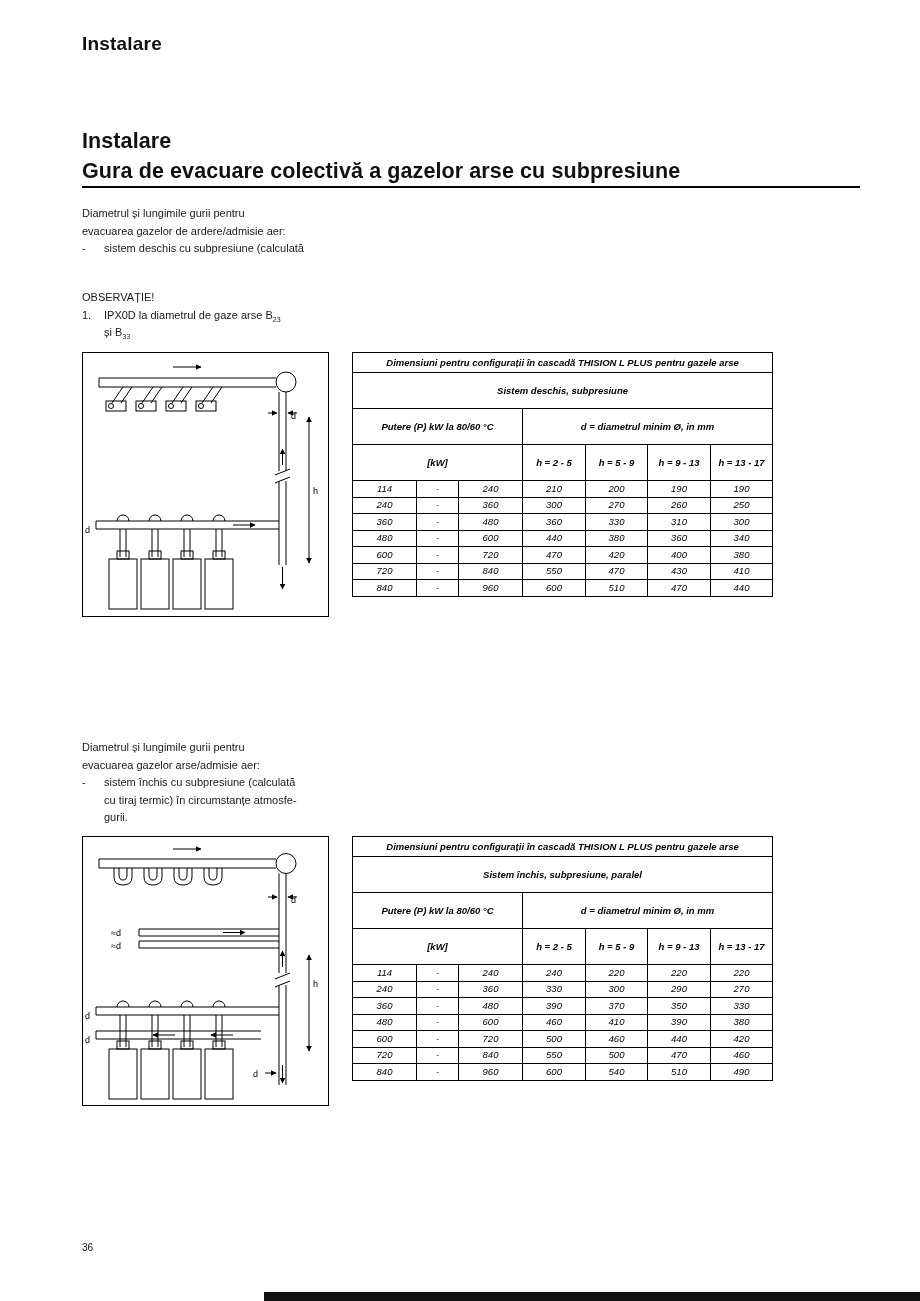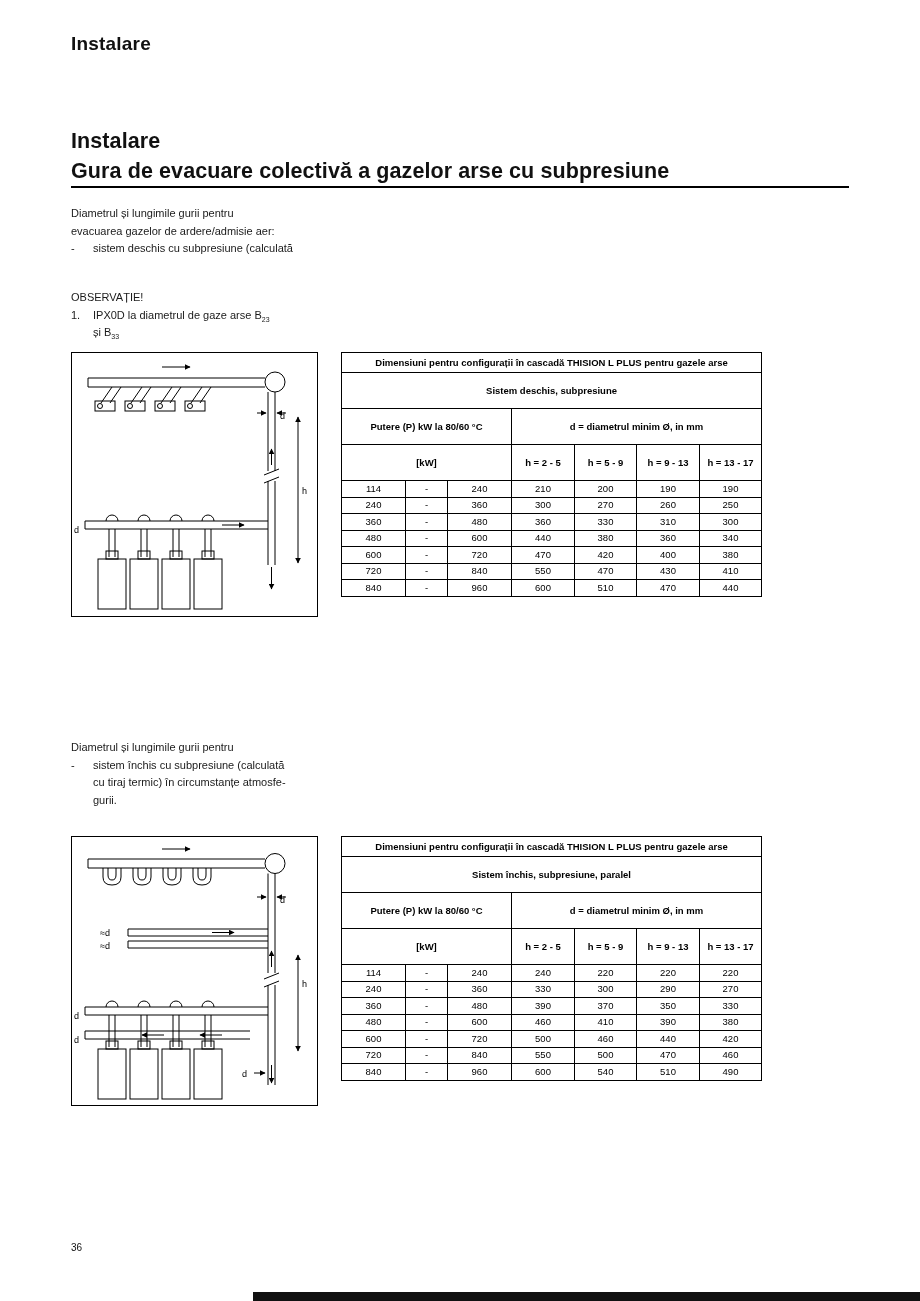--- a/index.html
+++ b/index.html
@@ -1,37 +1,37 @@
 <!DOCTYPE html>
 <html><head>
 <meta charset="utf-8">
 <style>
   * { margin:0; padding:0; box-sizing:border-box; }
   html,body { background:#ffffff; }
   body { font-family:"Liberation Sans", sans-serif; color:#111; }
   .page { position:relative; width:920px; height:1301px; background:#fff; overflow:hidden; }
-  .abs { position:absolute; }
+  .abs { position:absolute;margin-left:11px; }
 
   .doc-header { left:71px; top:33px; font-size:19px; font-weight:bold; letter-spacing:.2px; }
 
   .title-block { left:71px; top:126px; font-size:21.5px; font-weight:bold; line-height:30px; letter-spacing:.1px; }
   .title-rule { left:71px; top:186px; width:778px; height:2px; background:#000; }
 
   .body-text { font-size:11px; line-height:17.5px; color:#1a1a1a; }
   .bold { font-weight:normal; }
   .bullet-row { display:flex; }
   .bullet-marker { flex:0 0 22px; }
   .hang { padding-left:22px; }
   sub.sub { font-size:7px; line-height:0; }
 
   .diagram-box { border:1px solid #000; background:#fff; }
   .diagram-box svg { display:block; }
   svg text { font-family:"Liberation Sans", sans-serif; font-size:9px; fill:#000; stroke:none; }
 
-  table.dims { border-collapse:collapse; width:420px; table-layout:fixed; font-size:9.5px; color:#000; }
+  table.dims { border-collapse:collapse; width:420px; table-layout:fixed; font-size:9.5px; color:#000;font-style:italic; }
   table.dims th, table.dims td { border:1px solid #000; text-align:center; vertical-align:middle; }
   table.dims thead th { font-weight:bold; padding:12px 2px; }
   table.dims th.cap { padding:4px 2px; }
   table.dims td { font-weight:normal; padding:1.5px 2px; line-height:12.5px; }
 
   .page-number { left:71px; top:1242px; font-size:10px; }
   .footer-bar { left:253px; top:1292px; width:667px; height:9px; background:#111; }
 </style>
 </head>
 <body>
@@ -244,20 +244,21 @@
           <td>600</td>
           <td>510</td>
           <td>470</td>
           <td>440</td>
         </tr>
       </tbody>
   </table>
 
   <div class="abs body-text" style="left:71px; top:739px; width:290px;">
     <div>Diametrul și lungimile gurii pentru</div>
+    <div>evacuarea gazelor arse/admisie aer:</div>
     <div class="bullet-row">
       <span class="bullet-marker">-</span>
       <span>sistem închis cu subpresiune (calculată</span>
     </div>
     <div class="hang">cu tiraj termic) în circumstanțe atmosfe-</div>
     <div class="hang">gurii.</div>
   </div>
 
   <div class="abs diagram-box" style="left:71px; top:836px; width:247px; height:270px;">
     <svg viewBox="0 0 245 268" width="245" height="268">

